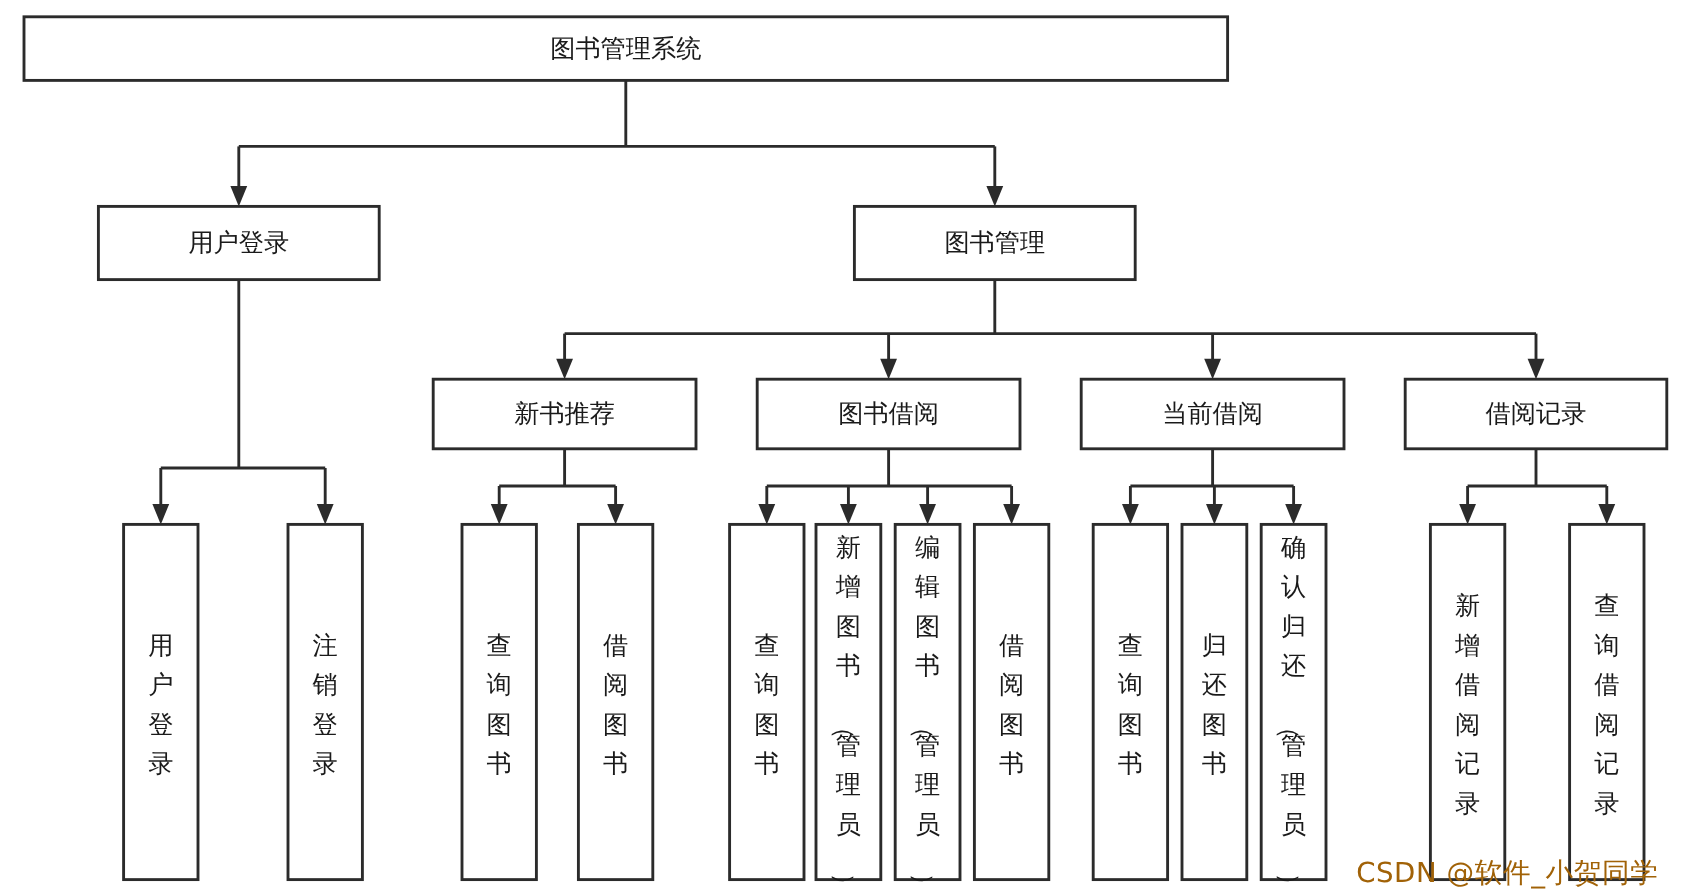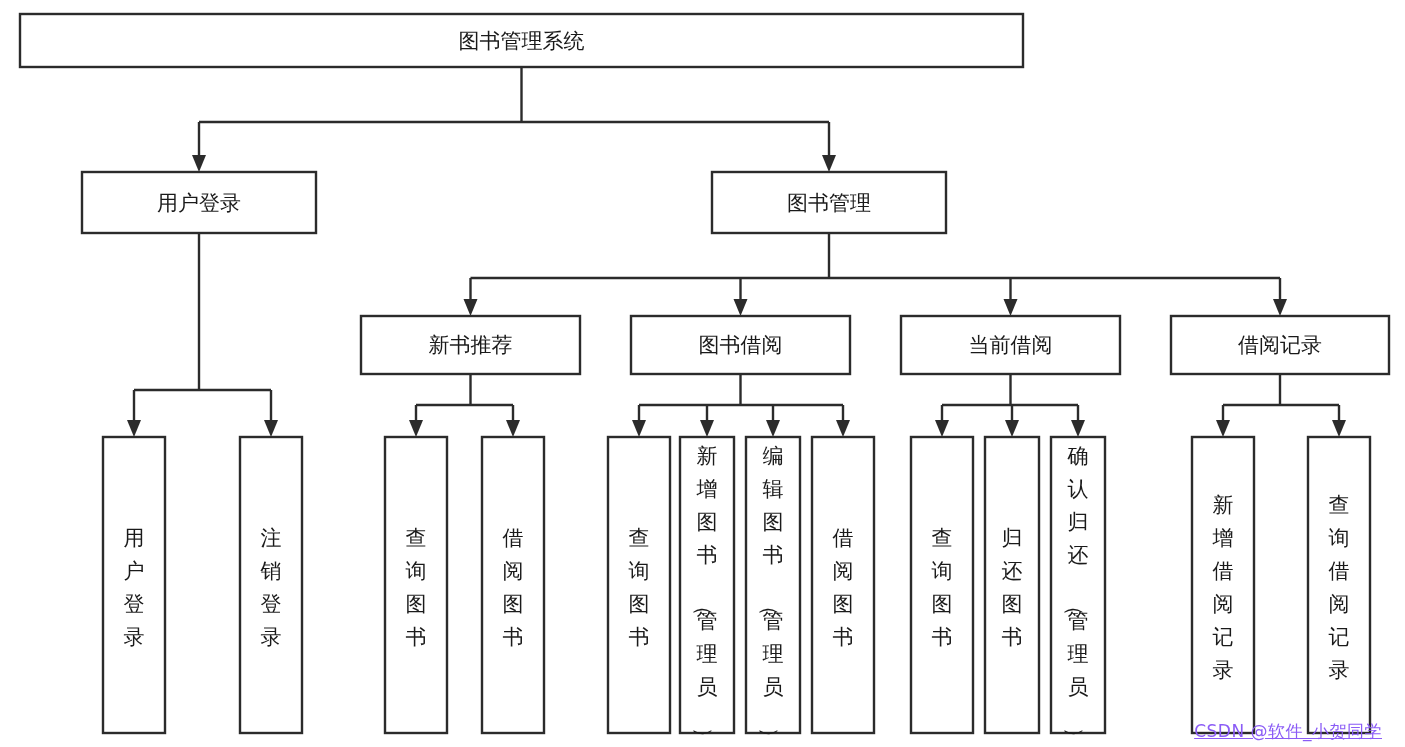--- a/index.html
+++ b/index.html
@@ -51,26 +51,25 @@
   }
   .arrow-head {
     fill: #2b2b2b;
     stroke: none;
   }
   .watermark-text {
     position: absolute;
     right: 8px;
     bottom: 4px;
     font-family: "DejaVu Sans", "Liberation Sans", sans-serif;
-    font-size: 17px;
-    color: #8b5cf6;
+    font-size: 23px;
+    color: #a16207;
     letter-spacing: 0.5px;
     white-space: nowrap;
     pointer-events: none;
-    text-decoration: underline;
   }
 </style>
 </head>
 <body>
 
 <div id="diagram-root">
 
   <svg id="tree-svg" viewBox="0 0 1405 747">
     <g id="connectors-layer">
         <path d="M 521.5 67 L 521.5 122" class="connector"></path>

